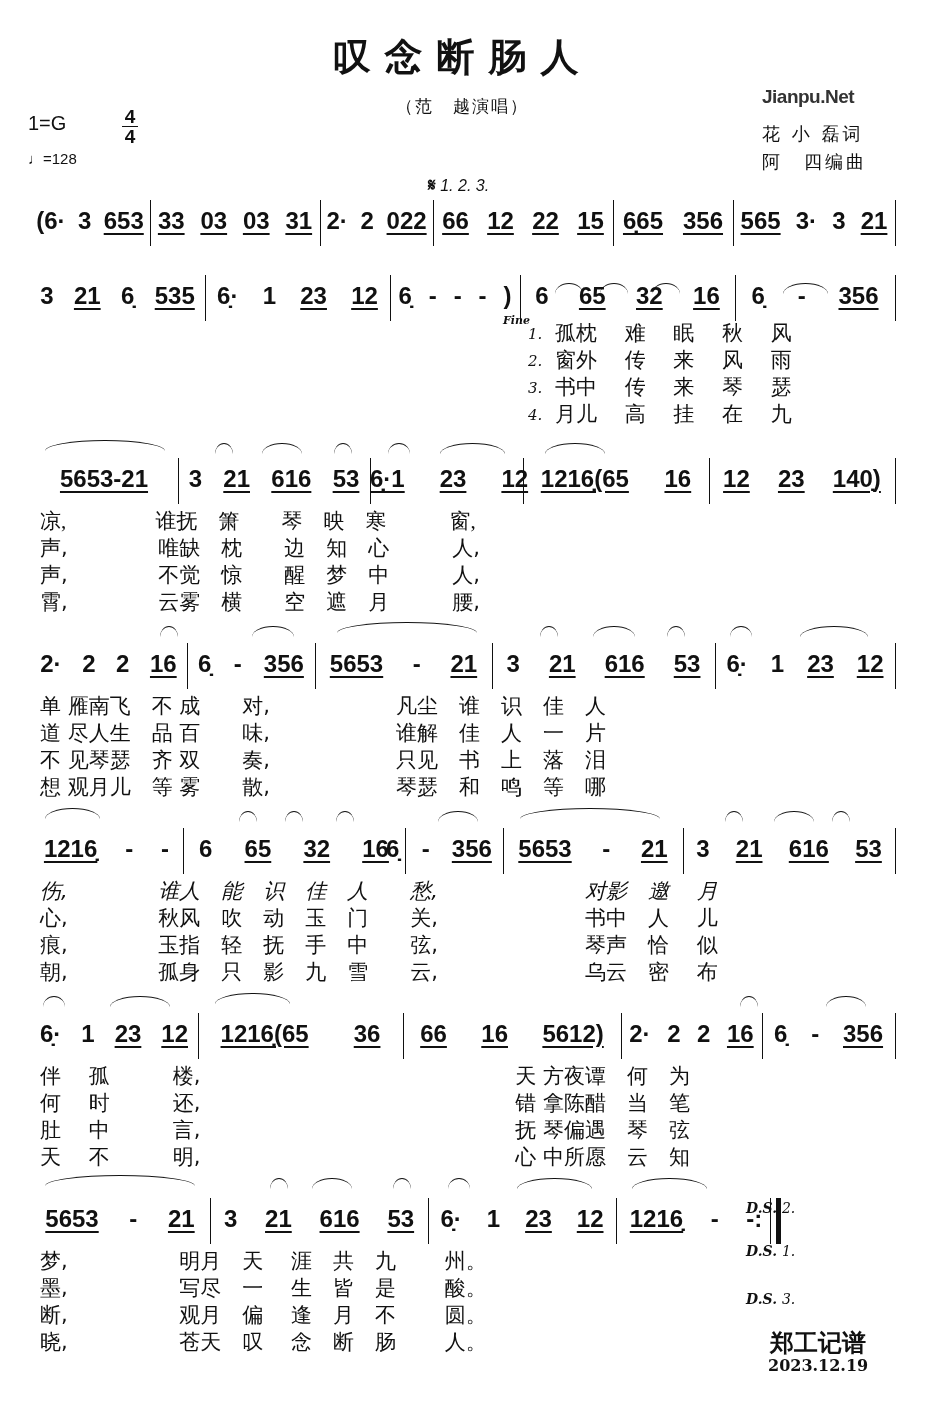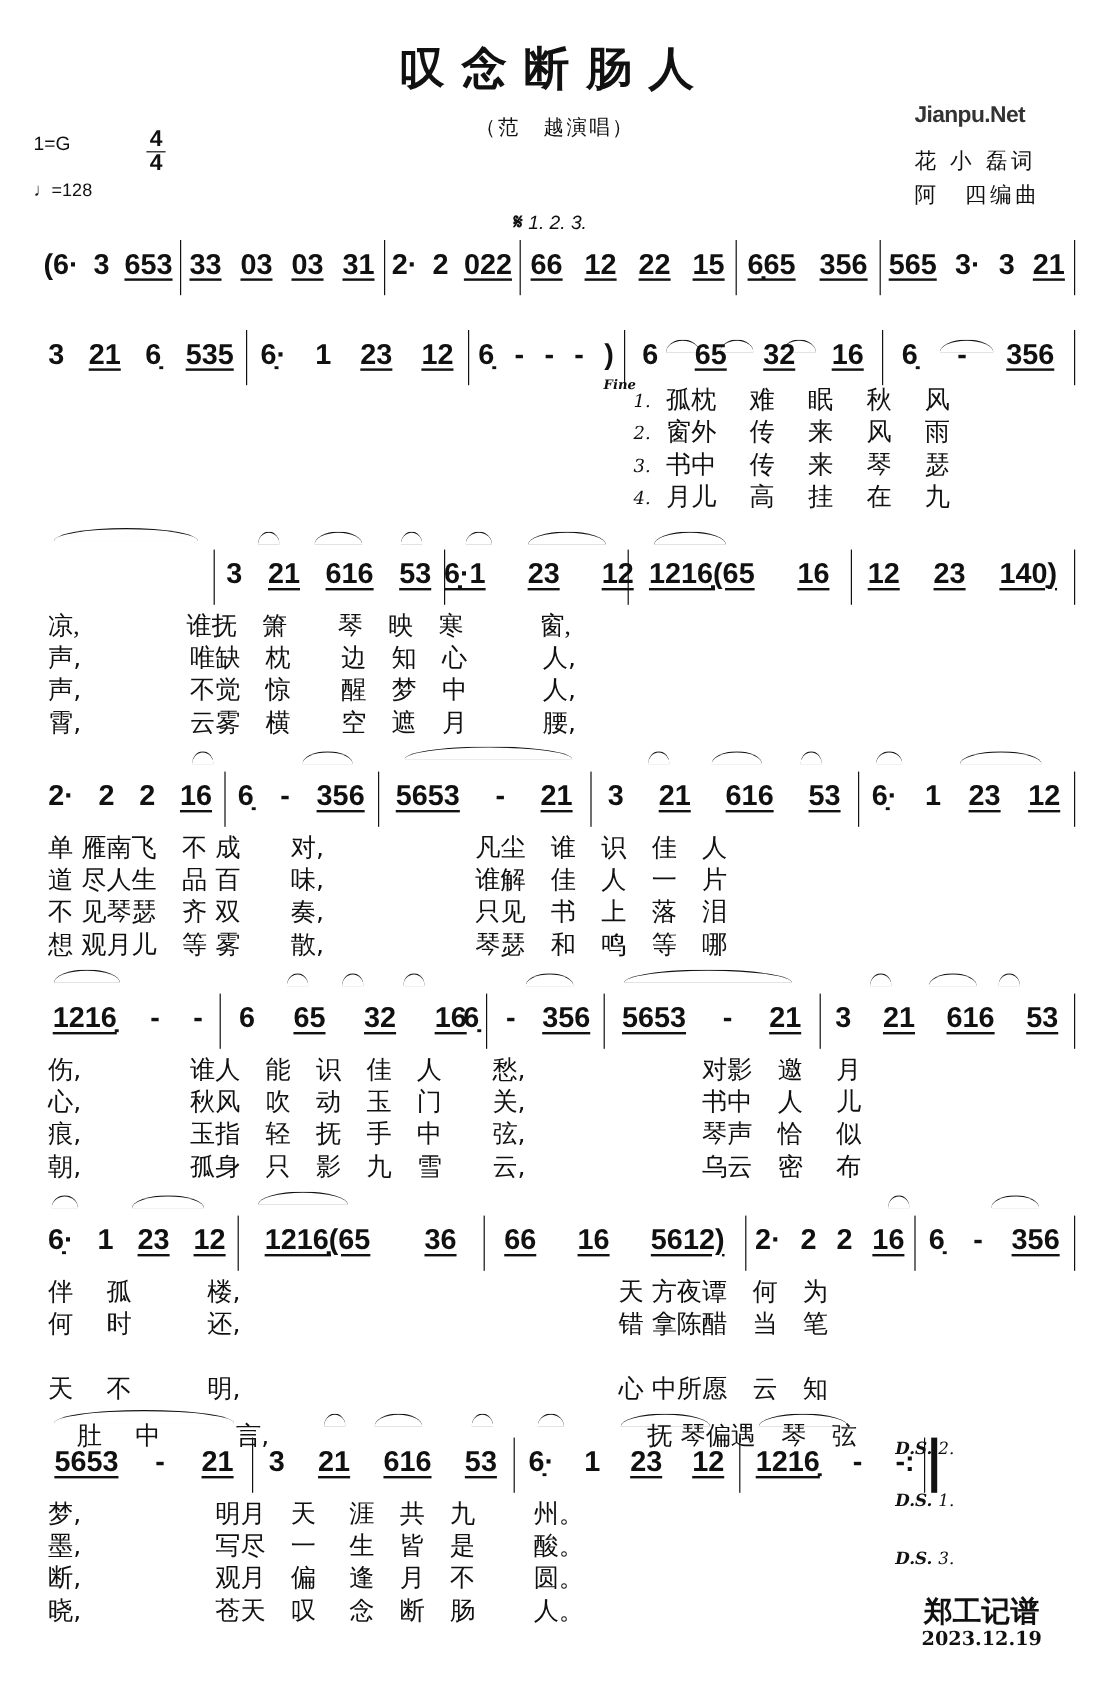--- a/index.html
+++ b/index.html
@@ -1,19 +1,19 @@
 <!DOCTYPE html>
 <html><head>
 <meta charset="utf-8">
 <style>
   html, body { margin: 0; padding: 0; background: #ffffff; }
   body { width: 925px; height: 1409px; position: relative; overflow: hidden; color: #111; font-family: "Liberation Sans", "DejaVu Sans", sans-serif; }
   .title { position: absolute; left: 0; width: 925px; top: 32px; text-align: center; font-family: "DejaVu Serif", serif; font-size: 38px; font-weight: bold; letter-spacing: 14px; }
   .subtitle { position: absolute; left: 0; width: 925px; top: 95px; text-align: center; font-family: "DejaVu Sans", sans-serif; font-size: 17px; letter-spacing: 2px; }
-  .key { position: absolute; left: 28px; top: 112px; font-size: 16px; font-family: "Liberation Sans Narrow", "Liberation Sans", sans-serif; }
+  .key { position: absolute; left: 28px; top: 112px; font-size: 20px; font-family: "Liberation Sans Narrow", "Liberation Sans", sans-serif; }
   .timesig { position: absolute; left: 120px; top: 107px; width: 20px; text-align: center; font-weight: bold; font-size: 19px; line-height: 19px; }
   .timesig .line { border-top: 1.5px solid #111; margin: 0 2px; }
   .tempo { position: absolute; left: 28px; top: 150px; font-size: 15px; }
   .site { position: absolute; left: 762px; top: 86px; font-size: 19px; font-weight: bold; color: #333; letter-spacing: -0.5px; }
   .credit { position: absolute; left: 762px; font-size: 18px; font-family: "DejaVu Sans", sans-serif; letter-spacing: 3px; }
   .segno { position: absolute; left: 428px; top: 175px; font-size: 16px; font-style: italic; }
   .segno .sym { font-style: normal; font-weight: bold; font-size: 18px; }
 
   .staff { position: absolute; left: 30px; right: 30px; height: 50px; }
   .measure { position: absolute; top: 0; height: 50px; display: flex; align-items: flex-start; justify-content: space-around; box-sizing: border-box; }
@@ -123,20 +123,23 @@
       </div>
       <div class="bar" style="left: 705px;"></div>
       <div class="measure" style="left: 705px; width: 160px;">
         <span class="tok">6̣</span>
         <span class="tok">-</span>
         <span class="tok u1">356</span>
       </div>
       <div class="bar" style="left: 865px;"></div>
     </div>
     <div class="staff" style="top: 458px;">
+      <div class="measure" style="left: 0px; width: 148px;">
+        <span class="tok u1">5653-21</span>
+      </div>
       <div class="bar" style="left: 148px;"></div>
       <div class="measure" style="left: 148px; width: 192px;">
         <span class="tok">3</span>
         <span class="tok u1">21</span>
         <span class="tok u1">616</span>
         <span class="tok u1">53</span>
       </div>
       <div class="bar" style="left: 340px;"></div>
       <div class="measure" style="left: 340px; width: 153px; gap: 35px;">
         <span class="tok u1">6̣·1</span>
@@ -295,27 +298,27 @@
     <div class="lyr" style="left: 555px; top: 401px;">月儿　 高　 挂　 在　 九</div>
     <div class="vnum" style="left: 528px; top: 406px;">4.</div>
     <div class="lyr" style="left: 40px; top: 508px; font-family: Liberation Serif, serif;">凉,　　　　 谁抚　箫　　琴　映　寒　　　窗,</div>
     <div class="lyr" style="left: 40px; top: 535px;">声,　　　　 唯缺　枕　　边　知　心　　　人,</div>
     <div class="lyr" style="left: 40px; top: 562px;">声,　　　　 不觉　惊　　醒　梦　中　　　人,</div>
     <div class="lyr" style="left: 40px; top: 589px;">霄,　　　　 云雾　横　　空　遮　月　　　腰,</div>
     <div class="lyr" style="left: 40px; top: 693px;">单 雁南飞　不 成　　对,　　　　　　凡尘　谁　识　佳　人</div>
     <div class="lyr" style="left: 40px; top: 720px;">道 尽人生　品 百　　味,　　　　　　谁解　佳　人　一　片</div>
     <div class="lyr" style="left: 40px; top: 747px;">不 见琴瑟　齐 双　　奏,　　　　　　只见　书　上　落　泪</div>
     <div class="lyr" style="left: 40px; top: 774px; text-align: right;">想 观月儿　等 雾　　散,　　　　　　琴瑟　和　鸣　等　哪</div>
-    <div class="lyr" style="left: 40px; top: 878px;">伤,　　　　 谁人　能　识　佳　人　　愁,　　　　　　　对影　邀　 月</div>
+    <div class="lyr" style="left: 40px; top: 878px; font-style: italic;">伤,　　　　 谁人　能　识　佳　人　　愁,　　　　　　　对影　邀　 月</div>
     <div class="lyr" style="left: 40px; top: 905px;">心,　　　　 秋风　吹　动　玉　门　　关,　　　　　　　书中　人　 儿</div>
     <div class="lyr" style="left: 40px; top: 932px;">痕,　　　　 玉指　轻　抚　手　中　　弦,　　　　　　　琴声　恰　 似</div>
     <div class="lyr" style="left: 40px; top: 959px;">朝,　　　　 孤身　只　影　九　雪　　云,　　　　　　　乌云　密　 布</div>
     <div class="lyr" style="left: 40px; top: 1063px;">伴　 孤　　　楼,　　　　　　　　　　　　　　　天 方夜谭　何　为</div>
     <div class="lyr" style="left: 40px; top: 1090px;">何　 时　　　还,　　　　　　　　　　　　　　　错 拿陈醋　当　笔</div>
-    <div class="lyr" style="left: 40px; top: 1183px; margin-left: 24px;">肚　 中　　　言,　　　　　　　　　　　　　　　抚 琴偏遇　琴　弦</div>
+    <div class="lyr" style="left: 40px; top: 1117px;">肚　 中　　　言,　　　　　　　　　　　　　　　抚 琴偏遇　琴　弦</div>
     <div class="lyr" style="left: 40px; top: 1144px;">天　 不　　　明,　　　　　　　　　　　　　　　心 中所愿　云　知</div>
     <div class="lyr" style="left: 40px; top: 1248px;">梦,　　　　　 明月　天　 涯　共　九　　 州。</div>
     <div class="lyr" style="left: 40px; top: 1275px;">墨,　　　　　 写尽　一　 生　皆　是　　 酸。</div>
     <div class="lyr" style="left: 40px; top: 1302px;">断,　　　　　 观月　偏　 逢　月　不　　 圆。</div>
     <div class="lyr" style="left: 40px; top: 1329px;">晓,　　　　　 苍天　叹　 念　断　肠　　 人。</div>
     <div class="slur" style="left: 555px; top: 283px; width: 28px;"></div>
     <div class="slur" style="left: 600px; top: 283px; width: 28px;"></div>
     <div class="slur" style="left: 652px; top: 283px; width: 28px;"></div>
     <div class="slur" style="left: 783px; top: 283px; width: 45px;"></div>
     <div class="slur" style="left: 45px; top: 440px; width: 120px;"></div>

